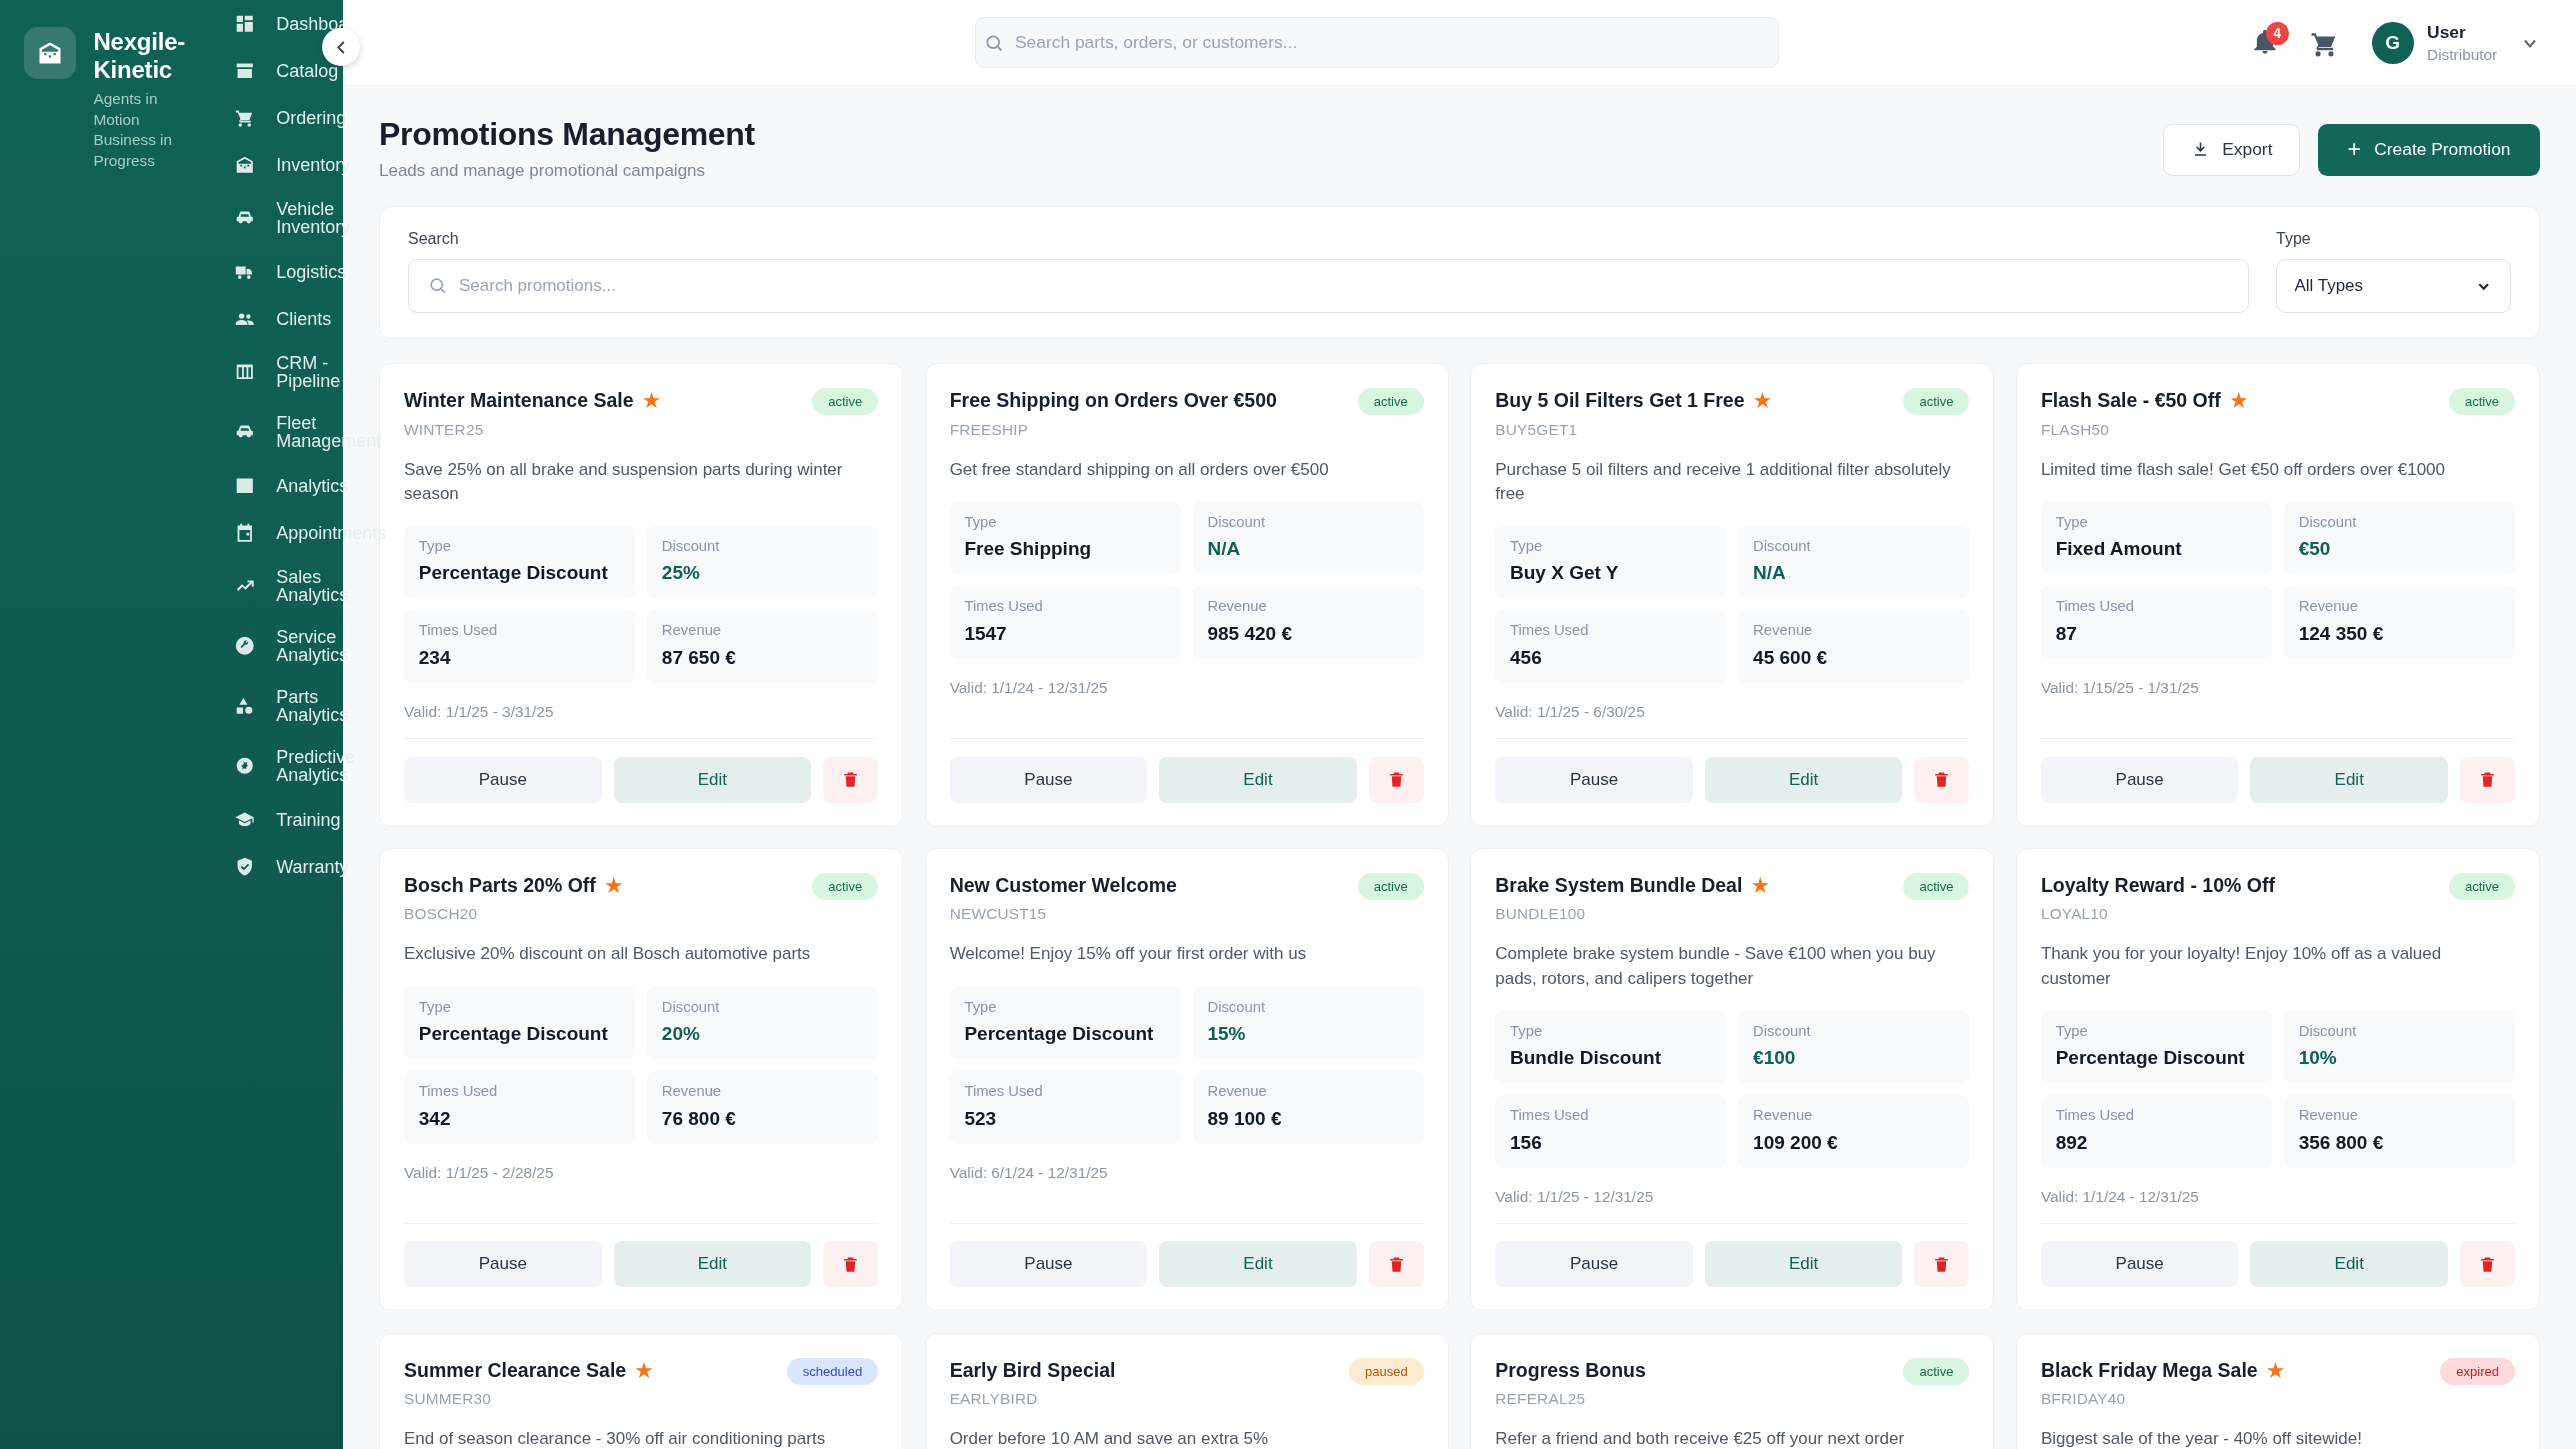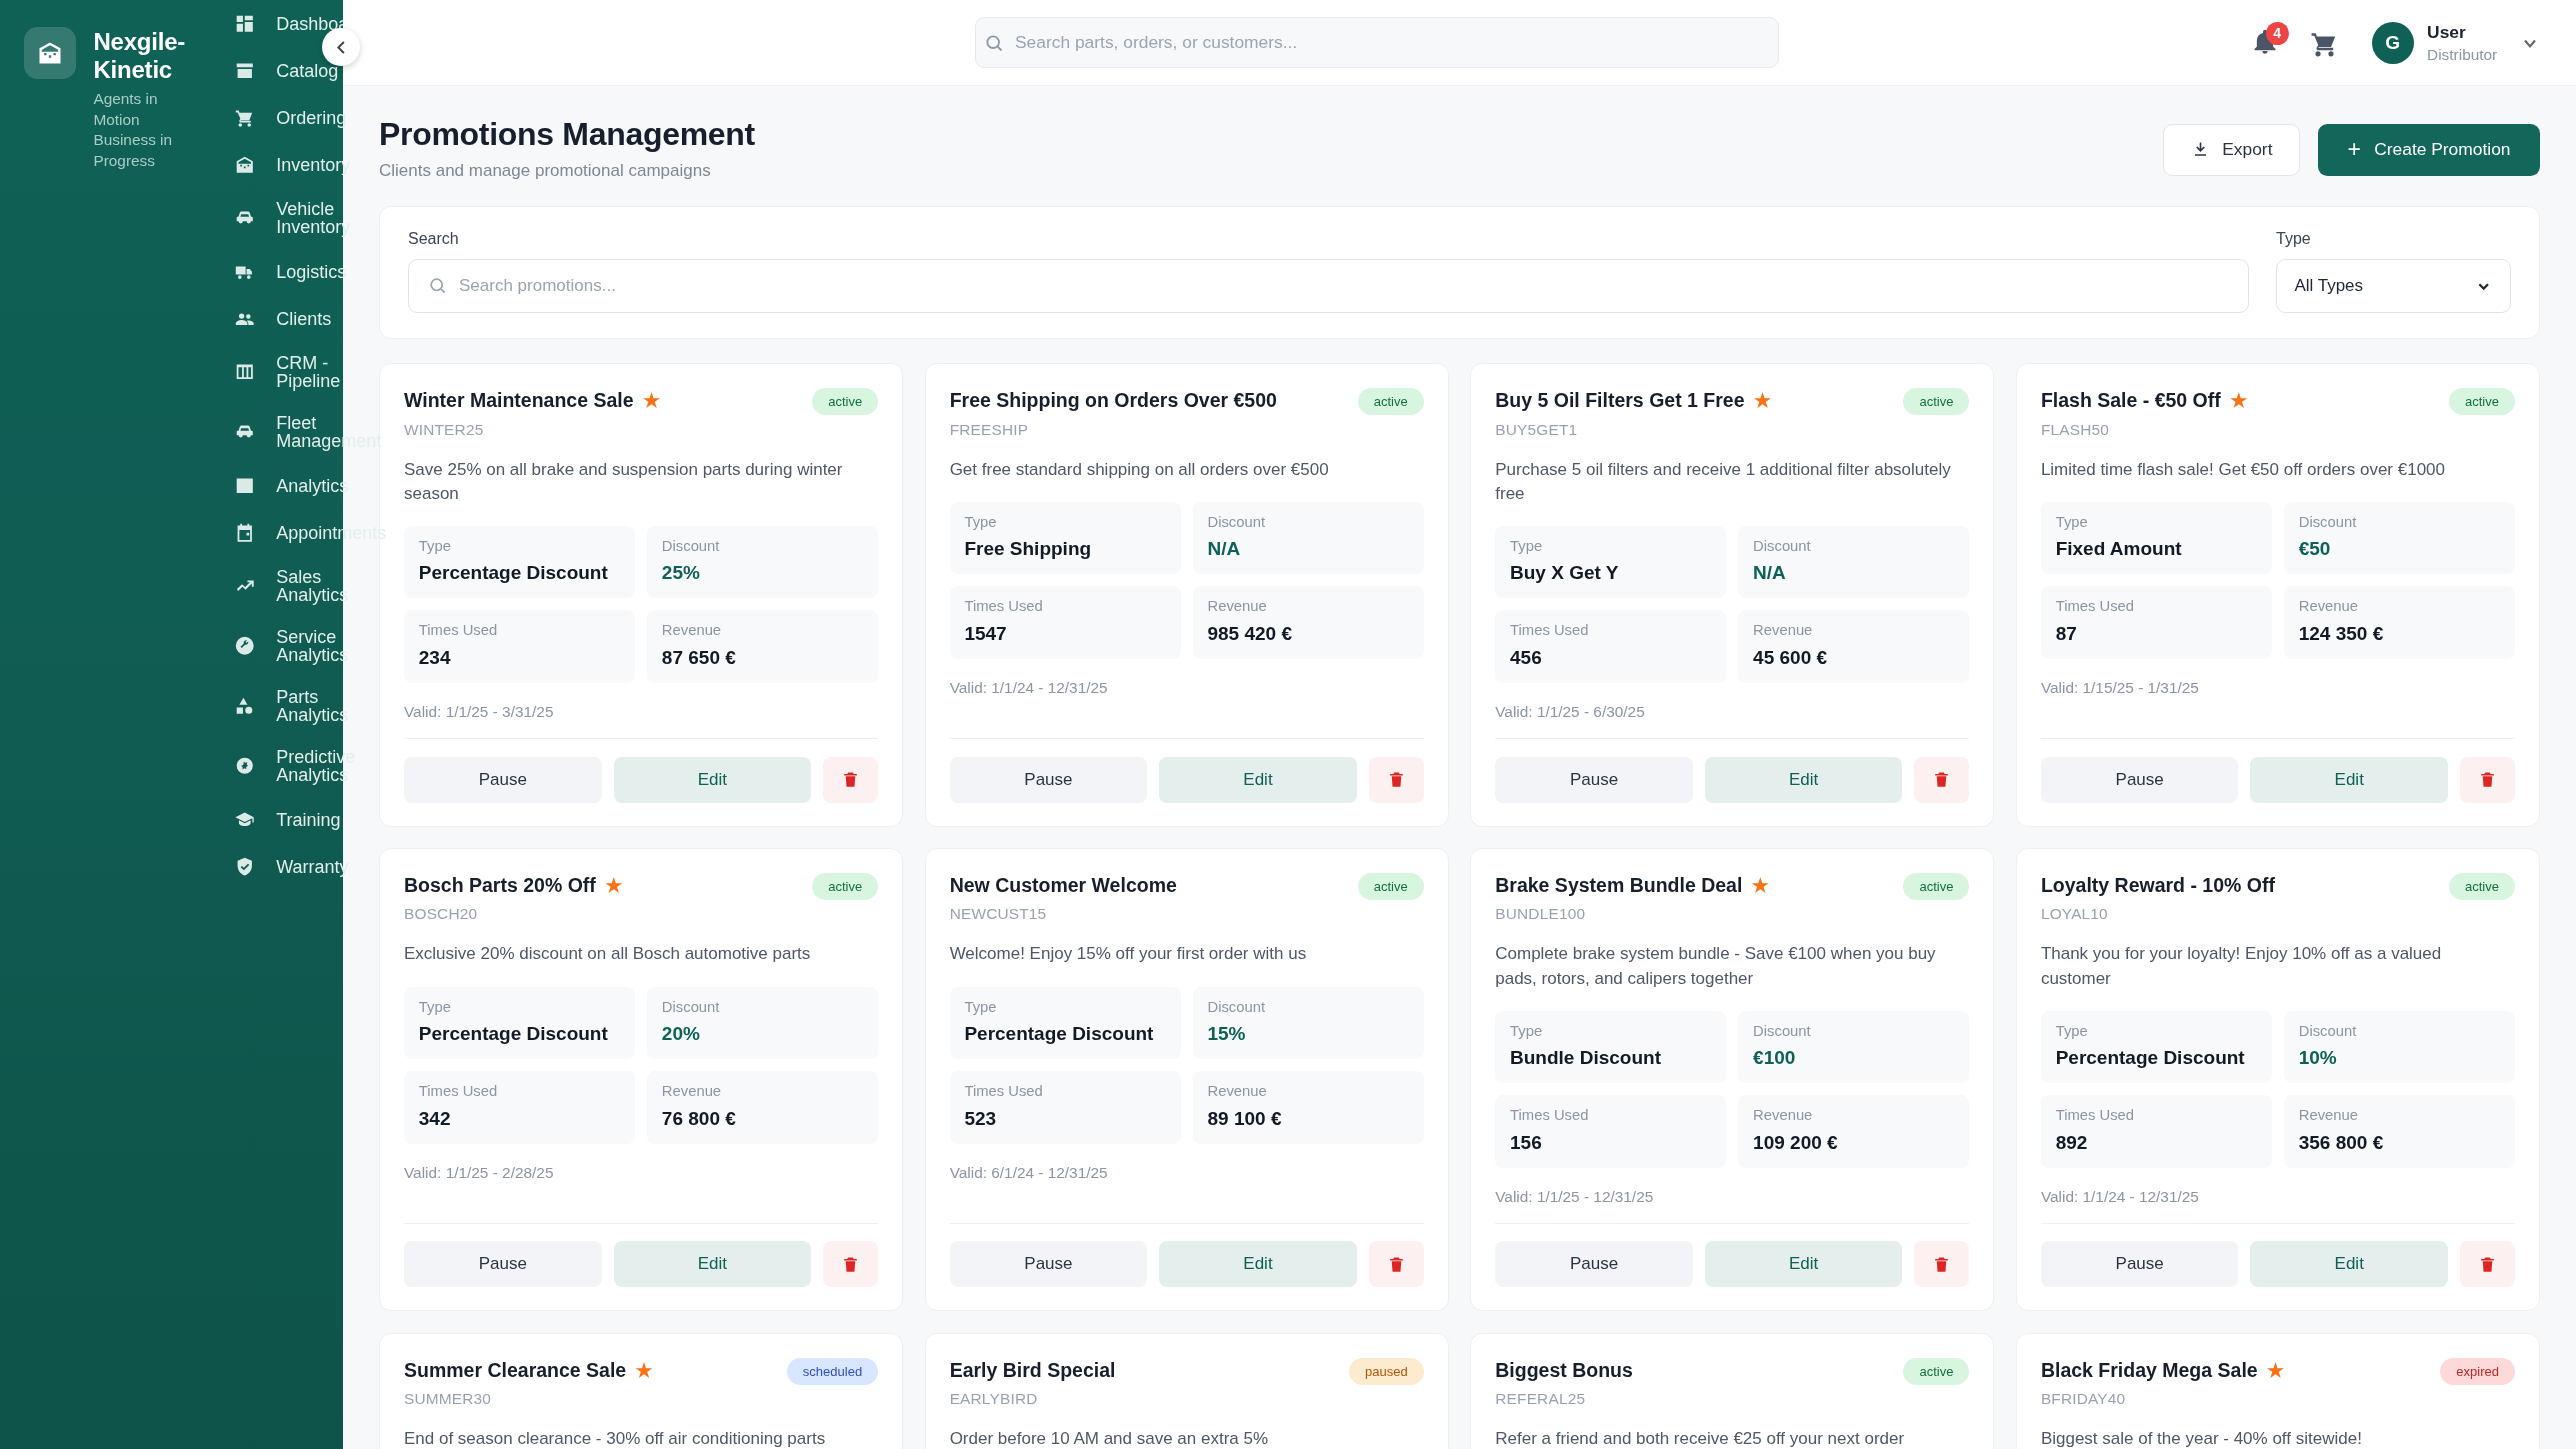--- a/index.html
+++ b/index.html
@@ -365,21 +365,21 @@
             </svg>
         </div>
       </div>
     </header>
 
     <div class="content">
 
       <div class="pagehead">
         <div>
           <div class="ptitle">Promotions Management</div>
-          <div class="psub">Clients and manage promotional campaigns</div>
+          <div class="psub">Leads and manage promotional campaigns</div>
         </div>
         <div class="pactions">
           <div class="btn-export">
             <svg viewBox="0 0 24 24">
                 <path d="M11 3h2v8.2l3.1-3.1 1.4 1.4L12 15l-5.5-5.5 1.4-1.4L11 11.2V3zM5 18h14v2H5v-2z"></path>
               </svg>
             <span>Export</span>
           </div>
           <div class="btn-create">
             <span class="plus">+</span>
@@ -774,21 +774,21 @@
                 <div class="c-code">EARLYBIRD</div>
               </div>
               <div class="pill paused">paused</div>
             </div>
             <div class="c-desc">Order before 10 AM and save an extra 5%</div>
           </div>
           <div class="card">
             <div class="c-head">
               <div>
                 <div class="c-title">
-                  <span>Biggest Bonus</span>
+                  <span>Progress Bonus</span>
                 </div>
                 <div class="c-code">REFERAL25</div>
               </div>
               <div class="pill active">active</div>
             </div>
             <div class="c-desc">Refer a friend and both receive €25 off your next order</div>
           </div>
           <div class="card">
             <div class="c-head">
               <div>

